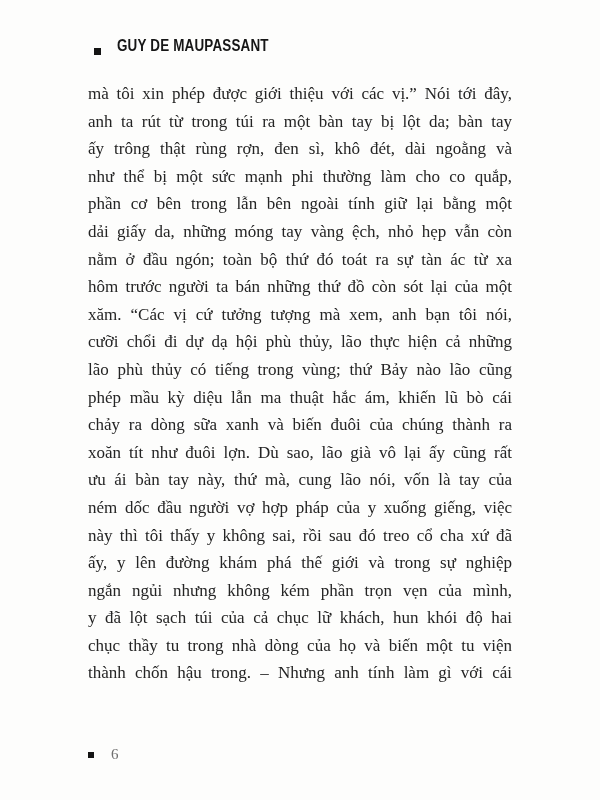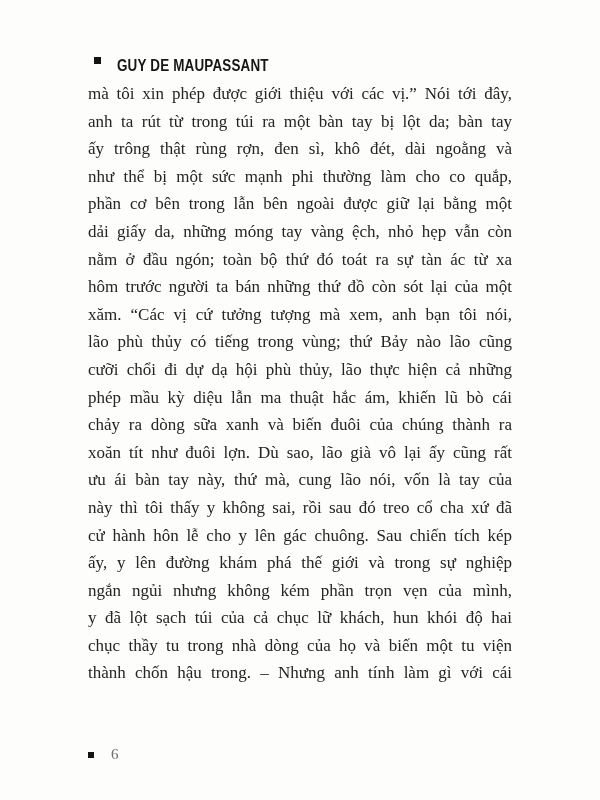--- a/index.html
+++ b/index.html
@@ -6,24 +6,24 @@
   .page {
     position: relative;
     width: 600px;
     height: 800px;
     background: #fdfdfc;
     font-family: "Liberation Serif", "DejaVu Serif", serif;
     overflow: hidden;
   }
   .header {
     position: absolute;
-    top: 57px;
+    top: 37px;
     left: 94px;
     display: flex;
-    align-items: flex-start;
+    align-items: flex-end;
     gap: 16px;
   }
   .sq {
     width: 7px;
     height: 7px;
     background: #141414;
     flex: 0 0 auto;
   }
   .header-title {
     font-family: "Liberation Sans", "DejaVu Sans", sans-serif;
@@ -73,33 +73,33 @@
   <div class="header">
     <div class="sq"></div>
     <div class="header-title">GUY DE MAUPASSANT</div>
   </div>
 
   <div class="body-text">
       <div class="line">mà tôi xin phép được giới thiệu với các vị.” Nói tới đây,</div>
       <div class="line">anh ta rút từ trong túi ra một bàn tay bị lột da; bàn tay</div>
       <div class="line">ấy trông thật rùng rợn, đen sì, khô đét, dài ngoằng và</div>
       <div class="line">như thể bị một sức mạnh phi thường làm cho co quắp,</div>
-      <div class="line">phần cơ bên trong lẫn bên ngoài được giữ lại bằng một</div>
+      <div class="line">phần cơ bên trong lẫn bên ngoài tính giữ lại bằng một</div>
       <div class="line">dải giấy da, những móng tay vàng ệch, nhỏ hẹp vẫn còn</div>
       <div class="line">nằm ở đầu ngón; toàn bộ thứ đó toát ra sự tàn ác từ xa</div>
       <div class="line">hôm trước người ta bán những thứ đồ còn sót lại của một</div>
       <div class="line">xăm. “Các vị cứ tưởng tượng mà xem, anh bạn tôi nói,</div>
+      <div class="line">cưỡi chổi đi dự dạ hội phù thủy, lão thực hiện cả những</div>
       <div class="line">lão phù thủy có tiếng trong vùng; thứ Bảy nào lão cũng</div>
-      <div class="line">cưỡi chổi đi dự dạ hội phù thủy, lão thực hiện cả những</div>
       <div class="line">phép mầu kỳ diệu lẫn ma thuật hắc ám, khiến lũ bò cái</div>
       <div class="line">chảy ra dòng sữa xanh và biến đuôi của chúng thành ra</div>
       <div class="line">xoăn tít như đuôi lợn. Dù sao, lão già vô lại ấy cũng rất</div>
       <div class="line">ưu ái bàn tay này, thứ mà, cung lão nói, vốn là tay của</div>
+      <div class="line">ném dốc đầu người vợ hợp pháp của y xuống giếng, việc</div>
       <div class="line">này thì tôi thấy y không sai, rồi sau đó treo cổ cha xứ đã</div>
-      <div class="line">cử hành hôn lễ cho y lên gác chuông. Sau chiến tích kép</div>
       <div class="line">ấy, y lên đường khám phá thế giới và trong sự nghiệp</div>
       <div class="line">ngắn ngủi nhưng không kém phần trọn vẹn của mình,</div>
       <div class="line">y đã lột sạch túi của cả chục lữ khách, hun khói độ hai</div>
       <div class="line">chục thầy tu trong nhà dòng của họ và biến một tu viện</div>
       <div class="line">thành chốn hậu trong. – Nhưng anh tính làm gì với cái</div>
     </div>
 
   <div class="footer">
     <div class="sq"></div>
     <div class="page-num">6</div>

